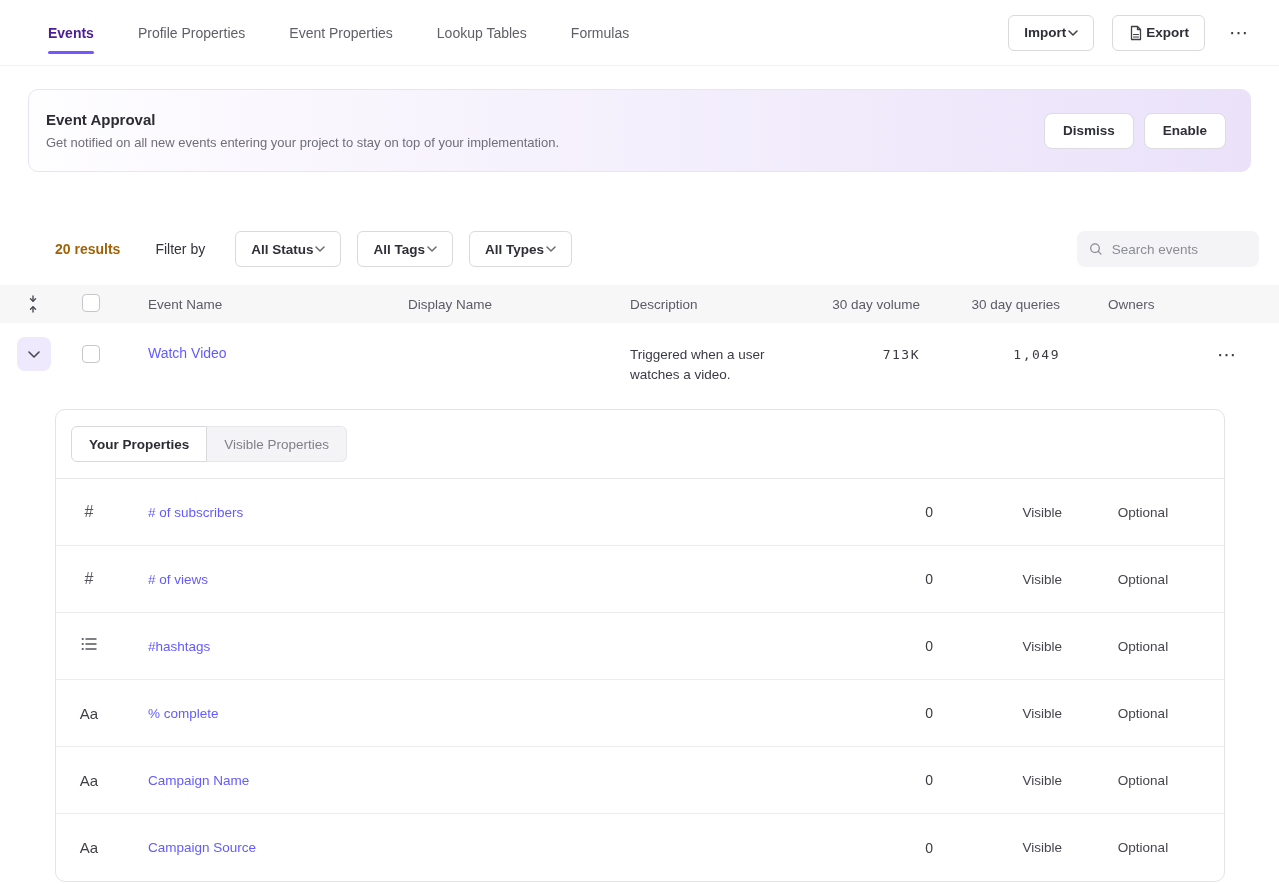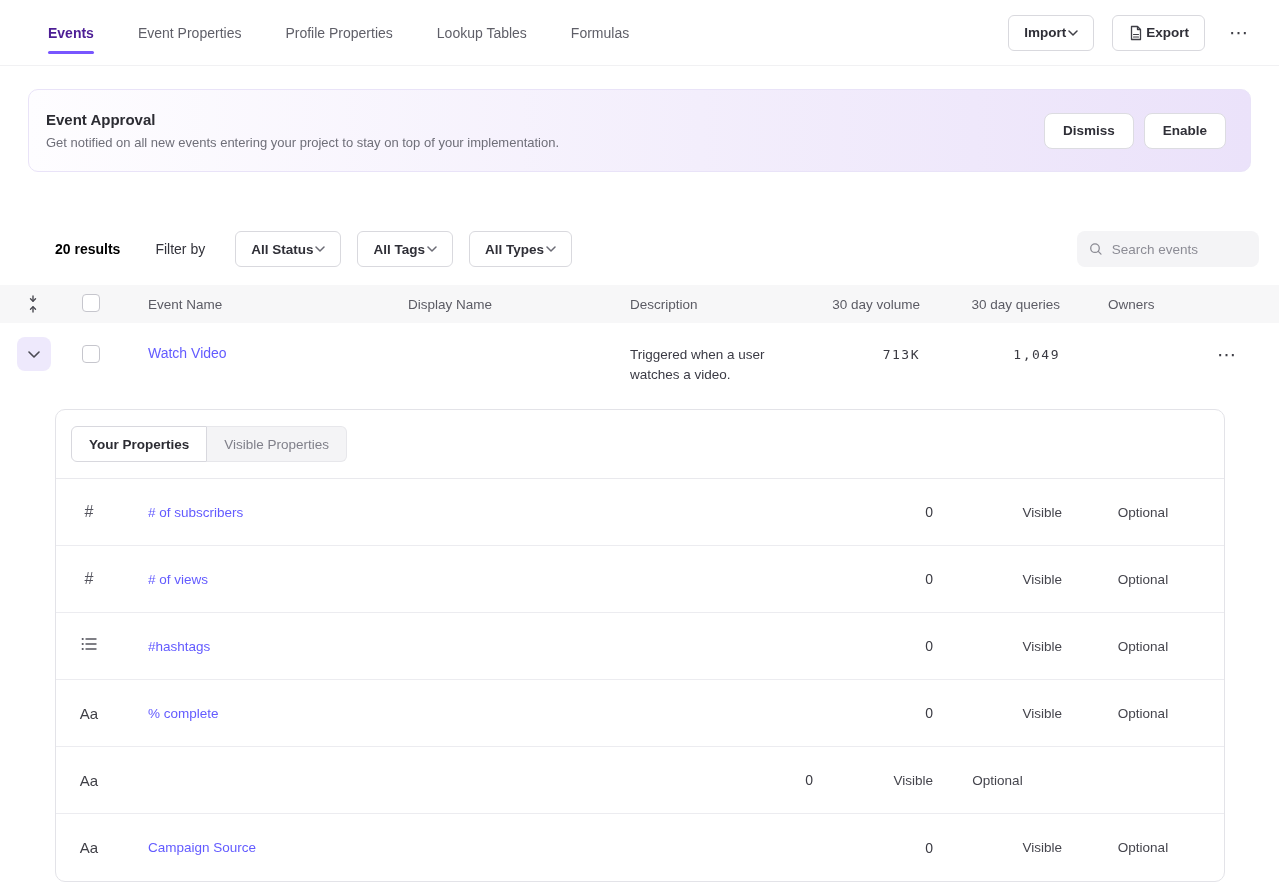--- a/index.html
+++ b/index.html
@@ -42,21 +42,21 @@
   .banner-title { font-size:15px; font-weight:700; color:#2c2c33; margin-bottom:7px; }
   .banner-desc  { font-size:13px; color:#6f6f79; }
   .banner-actions { display:flex; gap:10px; }
   .banner-btn {
     height:36px; padding:0 18px; background:#fff; border:1px solid #dcdce1; border-radius:8px;
     font-family:inherit; font-size:13.5px; font-weight:700; color:#2f2f37; cursor:pointer;
   }
 
   
   .filter-row { margin:59px 20px 0 55px; display:flex; align-items:center; }
-  .results { font-size:14px; font-weight:700; color:#000000; margin-right:35px; }
+  .results { font-size:14px; font-weight:700; color:#a16207; margin-right:35px; }
   .filter-by { font-size:14px; color:#32323a; margin-right:30px; }
   .dd { margin-right:16px; }
   .search {
     margin-left:auto; width:182px; height:36px; background:#f4f4f6; border-radius:8px;
     display:flex; align-items:center; gap:9px; padding:0 12px;
   }
   .search input {
     border:none; background:transparent; outline:none; width:100%;
     font-family:inherit; font-size:13.5px; color:#3c3c44;
   }
@@ -119,22 +119,22 @@
   .prop-value { text-align:right; font-size:14px; color:#3a3a42; }
   .prop-vis { text-align:right; font-size:13.5px; color:#45454d; }
   .prop-req { text-align:center; font-size:13.5px; color:#45454d; }
 </style>
 </head>
 <body>
 
 <header class="topnav">
   <nav class="tabs">
     <a class="tab active">Events</a>
+    <a class="tab">Profile Properties</a>
     <a class="tab">Event Properties</a>
-    <a class="tab">Profile Properties</a>
     <a class="tab">Lookup Tables</a>
     <a class="tab">Formulas</a>
   </nav>
   <div class="nav-actions">
     <button class="btn">
       <span>Import</span>
       <svg width="10" height="6" viewBox="0 0 10 6">
           <path d="M1 1l4 4 4-4" fill="none" stroke="#3f3f46" stroke-width="1.5" stroke-linecap="round" stroke-linejoin="round"></path>
         </svg>
     </button>
@@ -280,20 +280,21 @@
     <div class="prop-row">
       <span class="type-icon aa">Aa</span>
       <span class="prop-name">% complete</span>
       <span class="prop-value">0</span>
       <span class="prop-vis">Visible</span>
       <span class="prop-req">Optional</span>
     </div>
 
     <div class="prop-row">
       <span class="type-icon aa">Aa</span>
+      <span class="prop-name">Campaign Name</span>
       <span class="prop-value">0</span>
       <span class="prop-vis">Visible</span>
       <span class="prop-req">Optional</span>
     </div>
 
     <div class="prop-row">
       <span class="type-icon aa">Aa</span>
       <span class="prop-name">Campaign Source</span>
       <span class="prop-value">0</span>
       <span class="prop-vis">Visible</span>

